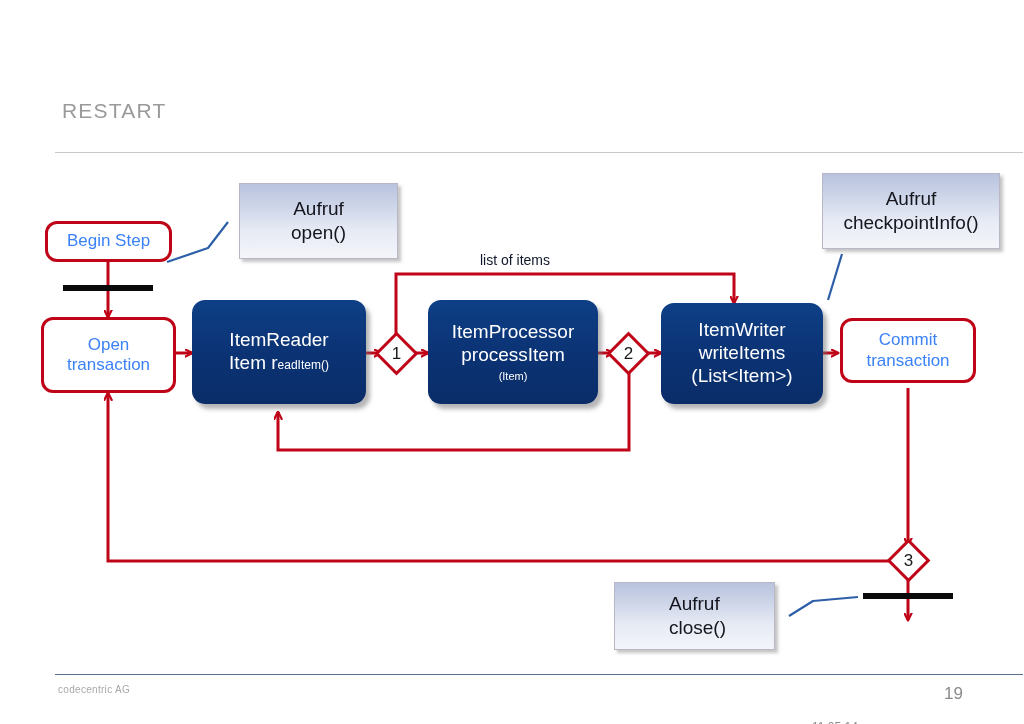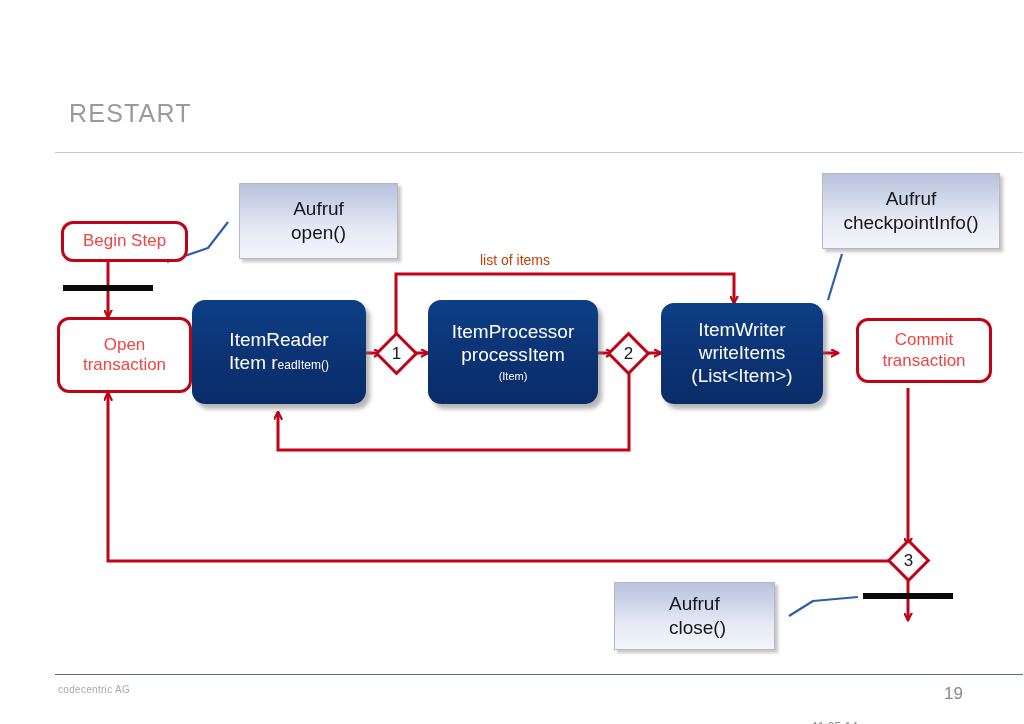--- a/index.html
+++ b/index.html
@@ -8,22 +8,22 @@
     width:1024px;height:724px;
     background:#ffffff;
     font-family:"Liberation Sans","DejaVu Sans",sans-serif;
     overflow:hidden;
     position:relative;
   }
   #slide{position:relative;width:1024px;height:724px;}
 
   
   .slide-title{
-    position:absolute;left:69px;top:99px;
-    font-size:25px;letter-spacing:1.2px;
+    position:absolute;left:62px;top:99px;
+    font-size:21px;letter-spacing:1.2px;
     color:#9a9a9a;font-weight:400;
     white-space:nowrap;
   }
   .title-rule{
     position:absolute;left:55px;top:152px;width:968px;height:1px;
     background:#c8c8c8;
   }
 
   
   .footer-rule{
@@ -46,21 +46,21 @@
   
   #wires{position:absolute;left:0;top:0;width:1024px;height:724px;}
 
   
   .node{position:absolute;box-sizing:border-box;display:flex;
         align-items:center;justify-content:center;text-align:center;}
 
   
   .rbox{
     background:#ffffff;border:3px solid #c00418;border-radius:12px;
-    color:#ef4444;font-size:17px;line-height:1.18;margin-left:16px;
+    color:#3b82f6;font-size:17px;line-height:1.18;
   }
 
   
   .bbox{
     background:linear-gradient(180deg,#0e3f86 0%,#0b3273 55%,#0a2d68 100%);
     border-radius:13px;color:#ffffff;
     box-shadow:4px 5px 4px rgba(120,120,120,.55);
     font-size:19px;line-height:1.2;
     flex-direction:column;
   }
@@ -95,21 +95,21 @@
   }
   .diamond .dlabel{
     position:relative;z-index:3;font-size:17px;color:#1a1a1a;
   }
 
   
   .hbar{position:absolute;background:#0a0a0a;}
   .vbar{position:absolute;background:#0a0a0a;}
 
   
-  .plabel{position:absolute;font-size:14px;color:#c2410c;white-space:nowrap;}
+  .plabel{position:absolute;font-size:14px;color:#0f172a;white-space:nowrap;}
 </style>
 </head>
 <body>
 
 <div id="slide">
 
   <div class="slide-title">RESTART</div>
   <div class="title-rule"></div>
 
   <svg id="wires" viewBox="0 0 1024 724" xmlns="http://www.w3.org/2000/svg">

